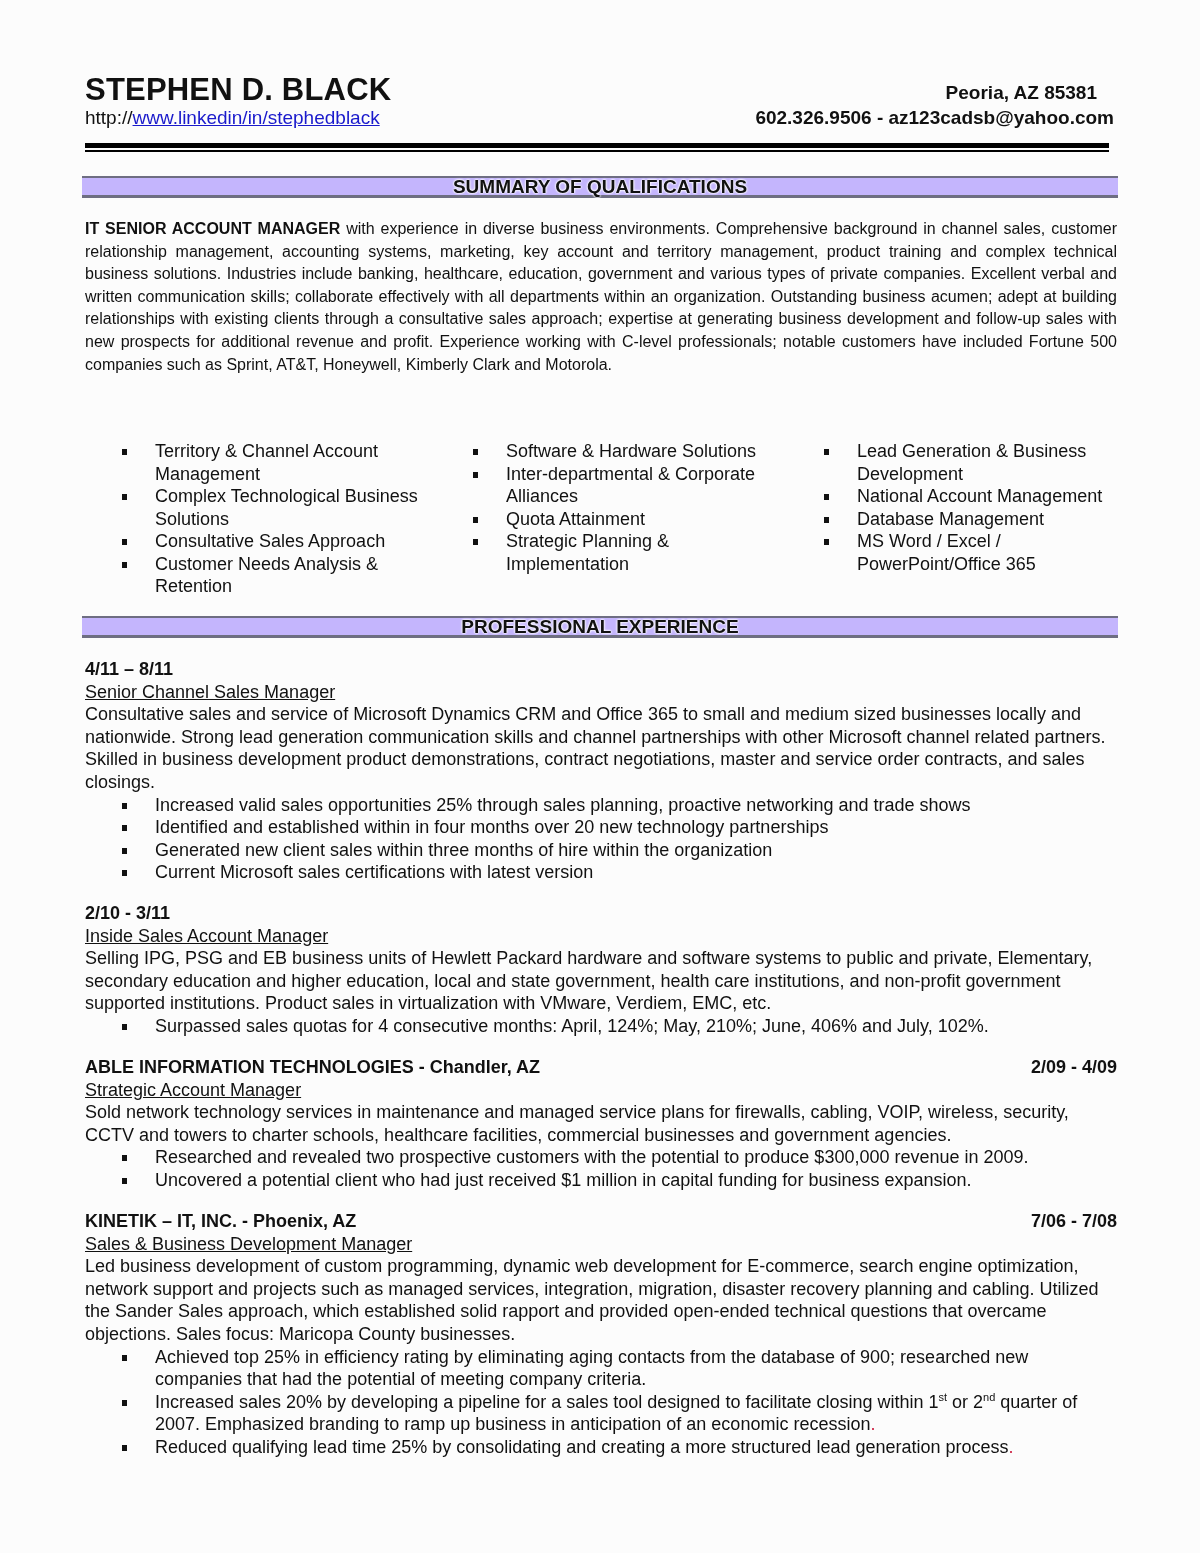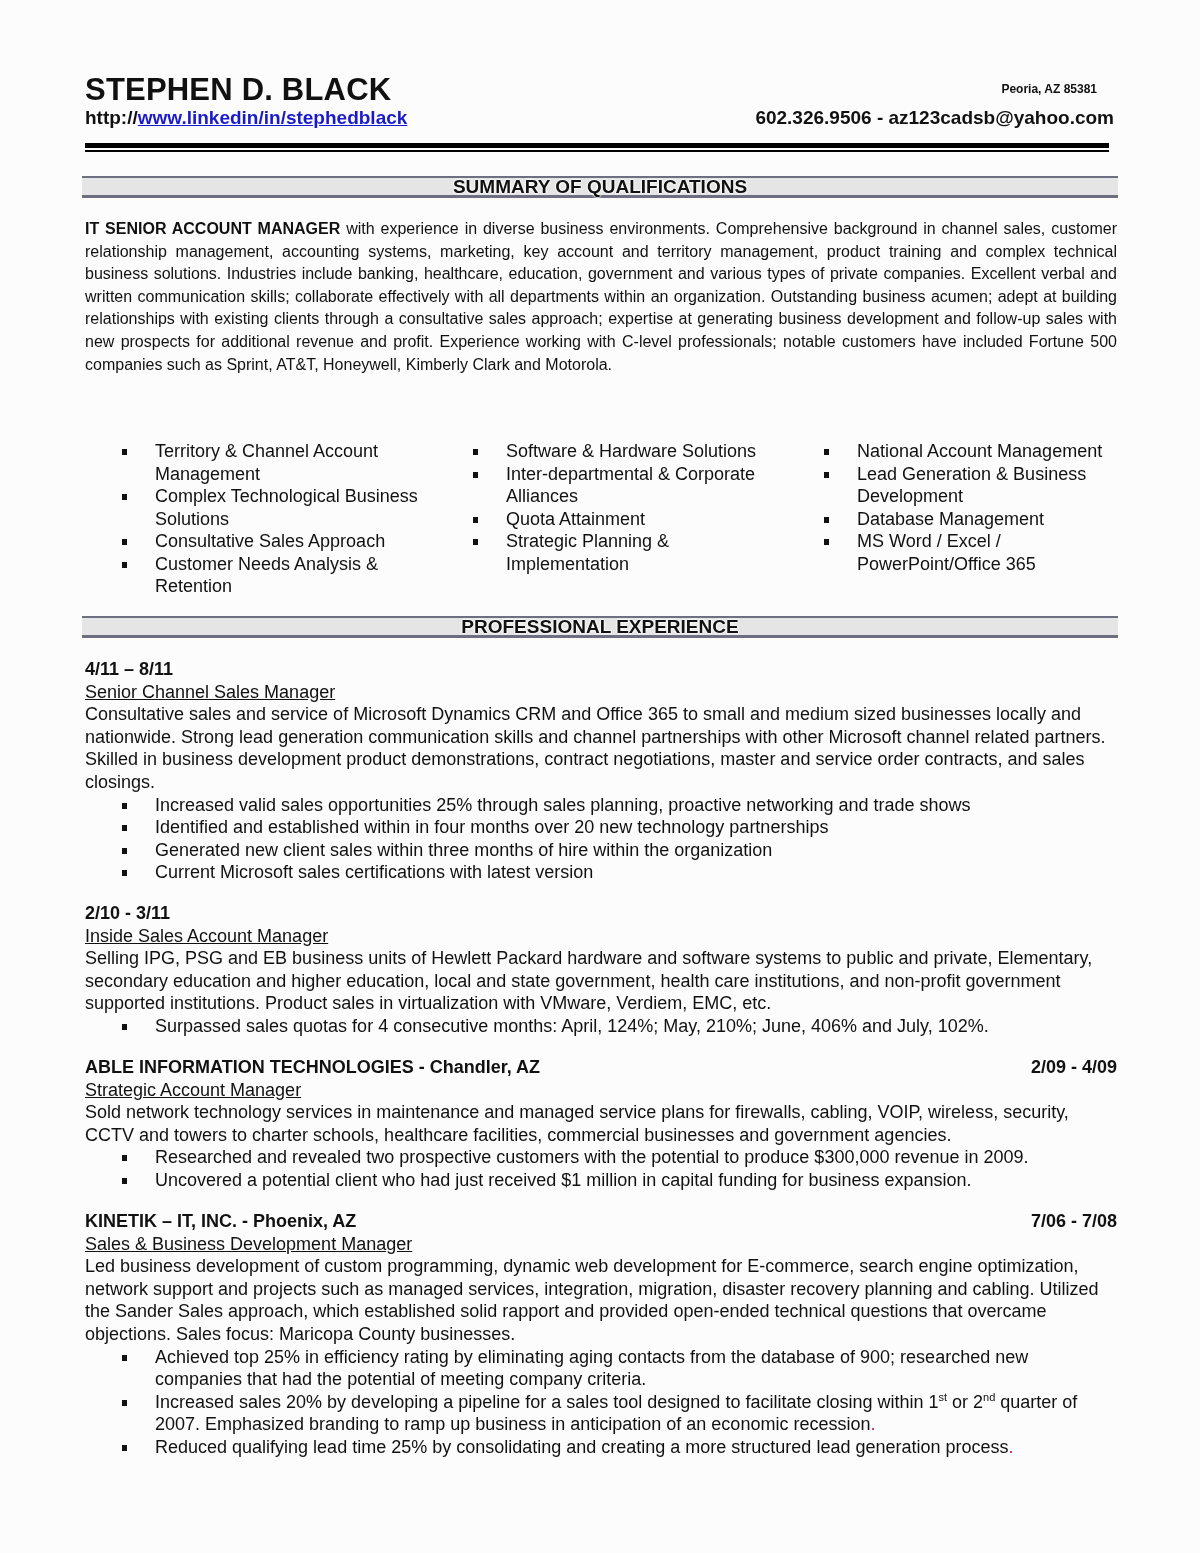--- a/index.html
+++ b/index.html
@@ -3,30 +3,30 @@
 <meta charset="utf-8">
 <style>
   html, body { margin: 0; padding: 0; }
   body {
     width: 1200px; height: 1553px; background: #fcfcfc; color: #111;
     font-family: "Liberation Sans", sans-serif; position: relative; overflow: hidden;
   }
   .page { position: absolute; left: 85px; top: 0; width: 1032px; }
 
   .hdr-name { position: absolute; left: 0; top: 72px; font-size: 31px; font-weight: bold; letter-spacing: 0.2px; }
-  .hdr-link { position: absolute; left: 0; top: 107px; font-size: 19px; font-weight: bold; }
+  .hdr-link { position: absolute; left: 0; top: 107px; font-size: 19px; font-weight: normal; }
   .hdr-link a { color: #1a1acc; text-decoration: underline; }
-  .hdr-loc { position: absolute; right: 20px; top: 82px; font-size: 12px; font-weight: bold; }
+  .hdr-loc { position: absolute; right: 20px; top: 82px; font-size: 19px; font-weight: bold; }
   .hdr-contact { position: absolute; right: 3px; top: 107px; font-size: 19px; font-weight: bold; }
   .rule-thick { position: absolute; left: 0; top: 143px; width: 1024px; height: 5px; background: #000; }
   .rule-thin { position: absolute; left: 0; top: 150px; width: 1024px; height: 2px; background: #000; }
 
   .band {
     position: absolute; left: -3px; width: 1036px; height: 22px;
-    background: #e5e5e5; border-top: 2px solid #6e6e82; border-bottom: 3px solid #6e6e82;
+    background: #c4b5fd; border-top: 2px solid #6e6e82; border-bottom: 3px solid #6e6e82;
     box-sizing: border-box; text-align: center;
   }
   .band span {
     font-size: 19px; font-weight: bold; line-height: 17px; color: #111;
     text-shadow: 0 0 2px #fff, 0 0 2px #fff, 0 0 3px #fff;
   }
 
   .summary { position: absolute; left: 0; top: 218px; width: 1032px; font-size: 16px; line-height: 22.6px; text-align: justify; }
   .summary b { font-weight: bold; }
 
@@ -77,22 +77,22 @@
   <div class="skills" style="left:351px;">
     <ul>
       <li>Software &amp; Hardware Solutions</li>
       <li>Inter-departmental &amp; Corporate Alliances</li>
       <li>Quota Attainment</li>
       <li>Strategic Planning &amp; Implementation</li>
     </ul>
   </div>
   <div class="skills" style="left:702px;">
     <ul>
+      <li>Lead Generation &amp; Business Development</li>
       <li>National Account Management</li>
-      <li>Lead Generation &amp; Business Development</li>
       <li>Database Management</li>
       <li>MS Word / Excel / PowerPoint/Office 365</li>
     </ul>
   </div>
 
   <div class="band" style="top:616px;">
     <span>PROFESSIONAL EXPERIENCE</span>
   </div>
 
   <div class="job" style="top:658px;">

